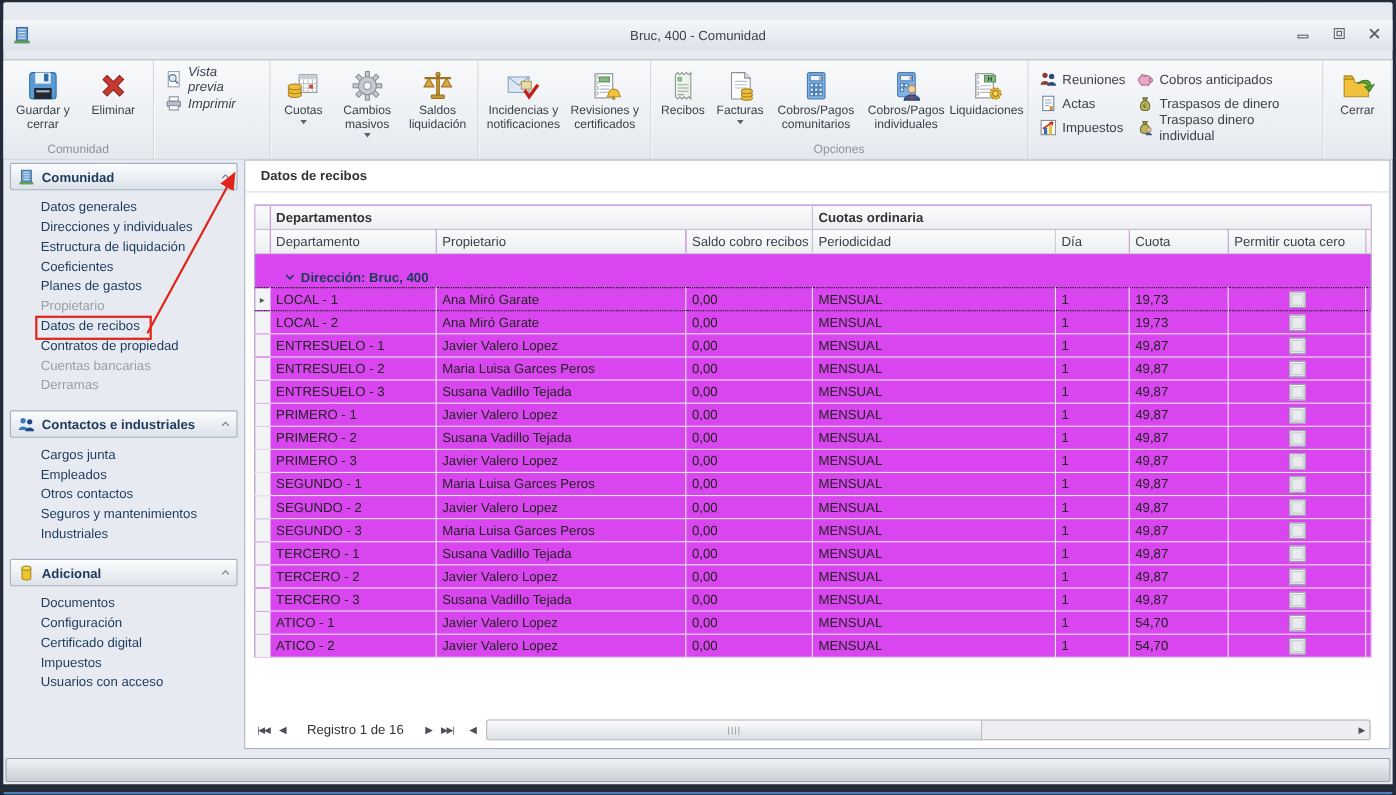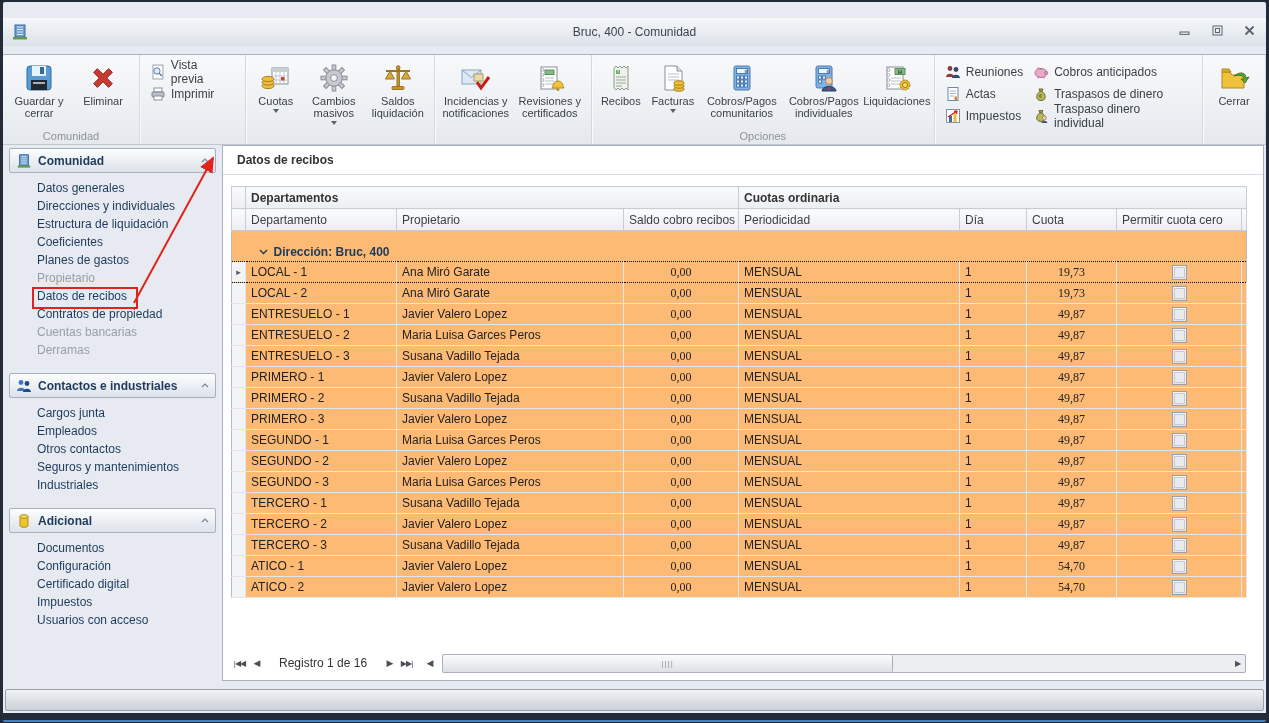--- a/index.html
+++ b/index.html
@@ -44,30 +44,30 @@
   .side-items{list-style:none;margin:2px 0 14px 0;padding:0 0 0 28px;}
   .side-items li{font-size:12px;color:#1c3a5c;height:18px;line-height:18px;white-space:nowrap;}
   .side-items li.disabled{color:#989ea7;}
 
   
   .panel{position:absolute;left:219px;top:1px;right:2px;bottom:6px;background:#fff;border:1px solid #aab2bf;}
   .panel-title{position:absolute;left:14px;top:7px;font-size:12px;font-weight:bold;color:#333;}
   .panel-rule{position:absolute;left:0;right:0;top:28px;border-top:1px solid #d9dde3;}
 
   
-  table.grid{position:absolute;left:8px;top:40px;border-collapse:collapse;table-layout:fixed;width:1015px;background:#fdba74;border:1px solid #b6bcc6;}
+  table.grid{position:absolute;left:8px;top:40px;border-collapse:collapse;table-layout:fixed;width:1015px;background:#d946ef;border:1px solid #b6bcc6;}
   .grid th,.grid td{padding:0 5px;font-size:12px;font-weight:normal;color:#222;overflow:hidden;white-space:nowrap;}
   .grid .band th{height:21px;background:linear-gradient(#fafbfc,#eceef1);border:1px solid #c9cdd5;font-weight:bold;text-align:left;color:#333;}
   .grid .cols th{height:21px;background:linear-gradient(#fafbfc,#eceef1);border:1px solid #c9cdd5;text-align:left;color:#3a3f48;}
   .grid td.ind{background:#f3f4f6;border-right:1px solid #c9cdd5;padding:0;text-align:center;color:#555;font-size:9px;}
   .grid tr.gap td{height:12px;border:none;}
   .grid tr.grouprow td{height:18px;border:none;font-weight:bold;color:#1c3a5c;}
   .grid tr.grouprow .gchev{display:inline-block;margin:0 6px 1px 8px;}
   .grid tbody.data td{height:20px;border-bottom:1px solid #e4e6ea;border-right:1px solid #e4e6ea;}
-  .grid tbody.data td.num{text-align:center;font-family:Liberation Serif, serif;}
+  .grid tbody.data td.num{text-align:left;}
   .grid tbody.data tr.focused td{border-top:1px dotted #111;border-bottom:1px dotted #111;}
   .grid tbody.data tr.focused td:first-child{border-left:1px dotted #111;}
   .grid tbody.data tr.focused td.last{border-right:1px dotted #111;}
   .cb{width:13px;height:13px;margin:0 auto;border:1px solid #9aa0a9;background:linear-gradient(#f5f6f7,#e4e6e9);display:flex;align-items:center;justify-content:center;}
   .cb i{display:block;width:9px;height:9px;background:#e9ebee;border:1px solid #c6cad0;}
 
   
   .nav{position:absolute;left:8px;bottom:8px;width:1015px;height:18px;display:flex;align-items:center;font-size:12px;color:#333;}
   .nbtn{width:17px;height:16px;display:flex;align-items:center;justify-content:center;color:#4a4f58;font-size:8px;letter-spacing:-1px;}
   .nav .reg{margin:0 14px;}
@@ -152,21 +152,21 @@
                 </svg>
               </span>
             <span class="rlabel">Eliminar</span>
           </div>
         </div>
         <div class="rlabelrow">Comunidad</div>
       </div>
 
       <div class="rgroup">
         <div class="rbody">
-            <div class="scol" style="padding-left:6px;padding-right:8px;">
+            <div class="scol" style="padding-left:6px;padding-right:8px;font-style:italic;">
           <div class="sbtn">
             <svg width="16" height="16" viewBox="0 0 16 16">
                   <rect x="3" y="1" width="10" height="14" fill="#fff" stroke="#9aa2ad"></rect>
                   <circle cx="7" cy="7" r="3.2" fill="#dfe9f2" stroke="#5f7fa0"></circle>
                   <line x1="9.3" y1="9.3" x2="12" y2="12" stroke="#5f7fa0" stroke-width="1.6"></line>
                 </svg>
             <span>Vista previa</span>
           </div>
           <div class="sbtn">
             <svg width="16" height="16" viewBox="0 0 16 16">

